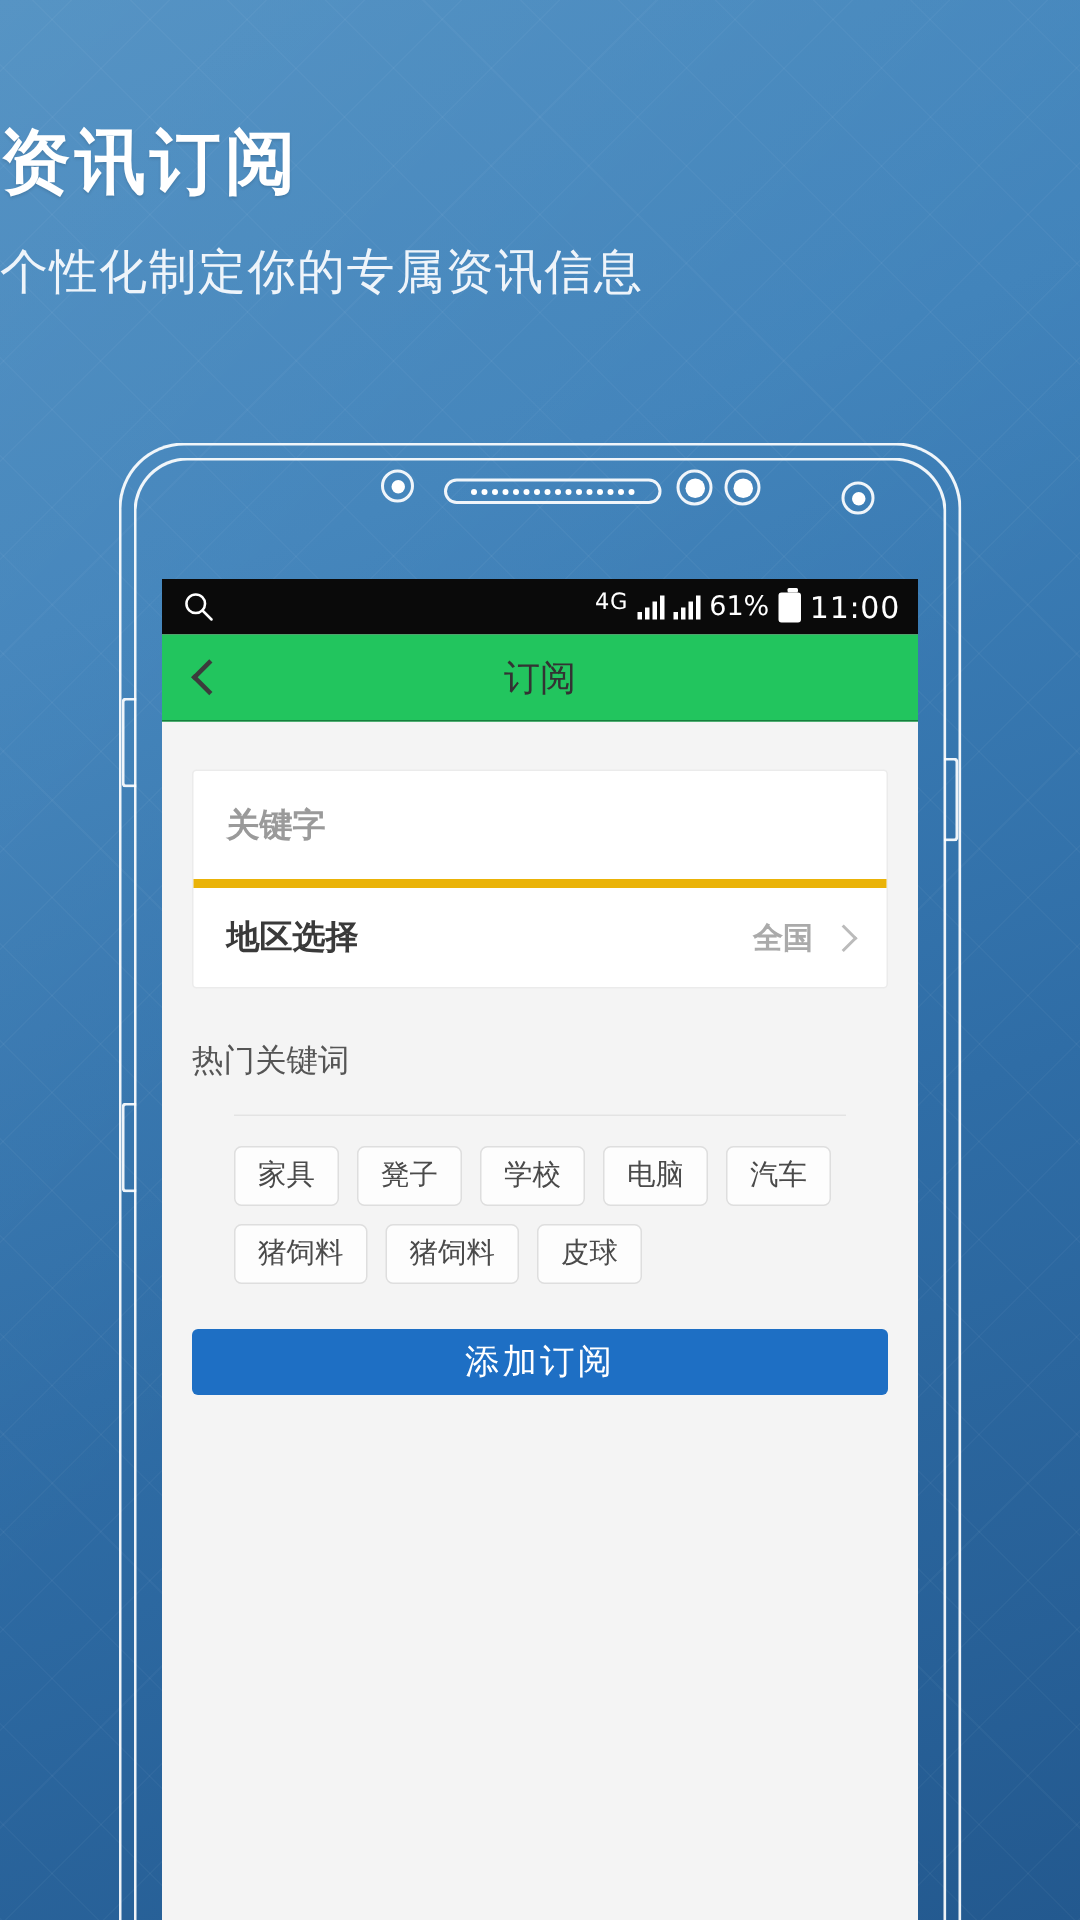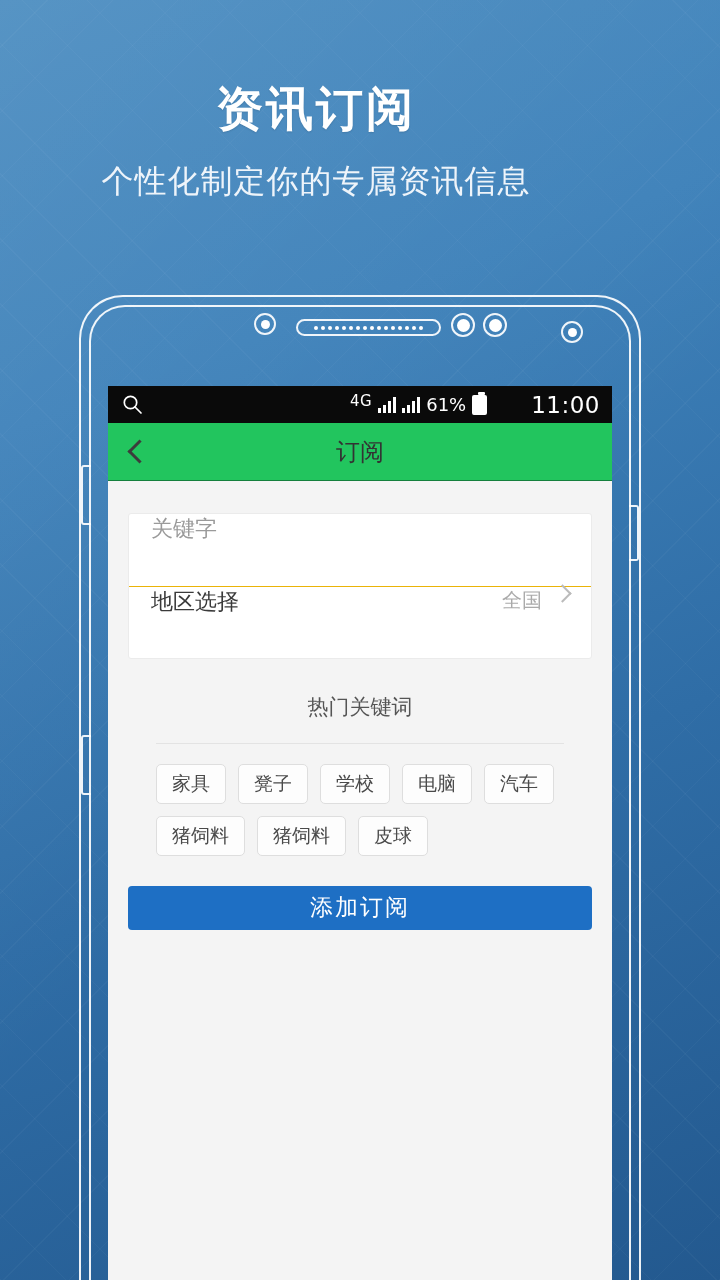--- a/index.html
+++ b/index.html
@@ -20,21 +20,21 @@
   }
   #bg-pattern {
     position:absolute; inset:0;
     background-image:
       repeating-linear-gradient(45deg, rgba(255,255,255,0.035) 0 1px, rgba(255,255,255,0) 1px 46px),
       repeating-linear-gradient(-45deg, rgba(255,255,255,0.035) 0 1px, rgba(255,255,255,0) 1px 46px);
     opacity:.9;
   }
 
   
-  #hero { position:absolute; top:0; left:0; width:632px; text-align:center; }
+  #hero { position:absolute; top:0; left:0; width:632px; text-align:left; }
   #hero-title {
     margin-top:82px;
     font-size:47px;
     font-weight:bold;
     color:#ffffff;
     letter-spacing:3px;
     line-height:1.15;
     text-shadow:0 1px 2px rgba(0,0,0,.12);
   }
   #hero-sub {
@@ -119,21 +119,21 @@
   .bars b:nth-child(3){height:12px}
   .bars b:nth-child(4){height:16px}
   #battery-pct { font-size:18px; }
   #battery-icon {
     width:15px; height:20px; border:2px solid #fff; border-radius:2px;
     position:relative; background:#fff;
   }
   #battery-icon::before {
     content:""; position:absolute; left:4px; top:-5px; width:7px; height:3px; background:#fff; border-radius:1px;
   }
-  #clock { font-size:23px; letter-spacing:.5px;margin-left:38px; }
+  #clock { font-size:20px; letter-spacing:.5px; }
 
   
   #navbar {
     height:58px; background:#22c55e;
     border-bottom:1px solid #15803d;
     display:flex; align-items:center; position:relative;
   }
   #back-btn { width:62px; height:58px; display:flex; align-items:center; justify-content:center; }
   #back-chevron {
     width:17px; height:17px;
@@ -151,36 +151,37 @@
 
   
   #form-card {
     margin:0 20px;
     background:#fff;
     border:1px solid #ebebeb;
     border-radius:3px;
   }
   .form-row {
     height:72px;
-    display:flex; 
+    display:flex; align-items:center;
     padding:0 22px;
-  }
-  .form-row + .form-row { border-top:1px solid #eab308; }
+    font-weight:bold;
+  }
+  .form-row + .form-row { border-top:6px solid #eab308; }
   .row-label { font-size:22px; color:#3a3a3a; flex:1; }
   .row-label.placeholder { color:#9a9a9a; }
   .row-value { font-size:20px; color:#aaa; margin-right:14px; }
   .row-chevron {
     width:13px; height:13px;
     border-top:2px solid #bbb; border-right:2px solid #bbb;
     transform:rotate(45deg);
   }
 
   
   #hot-section { margin:0 20px; padding:34px 0 22px; }
-  #hot-title { text-align:center; font-size:21px; color:#555; }
+  #hot-title { font-size:21px; color:#555; }
   #hot-divider { height:1px; background:#e3e3e3; margin:22px 28px 0; }
   #tag-wrap { display:flex; flex-wrap:wrap; gap:12px; padding:20px 28px 0; }
   .tag {
     border:1px solid #dedede;
     background:#fdfdfd;
     border-radius:5px;
     padding:8px 15px;
     font-size:19px;
     color:#4a4a4a;
     line-height:1.15;

